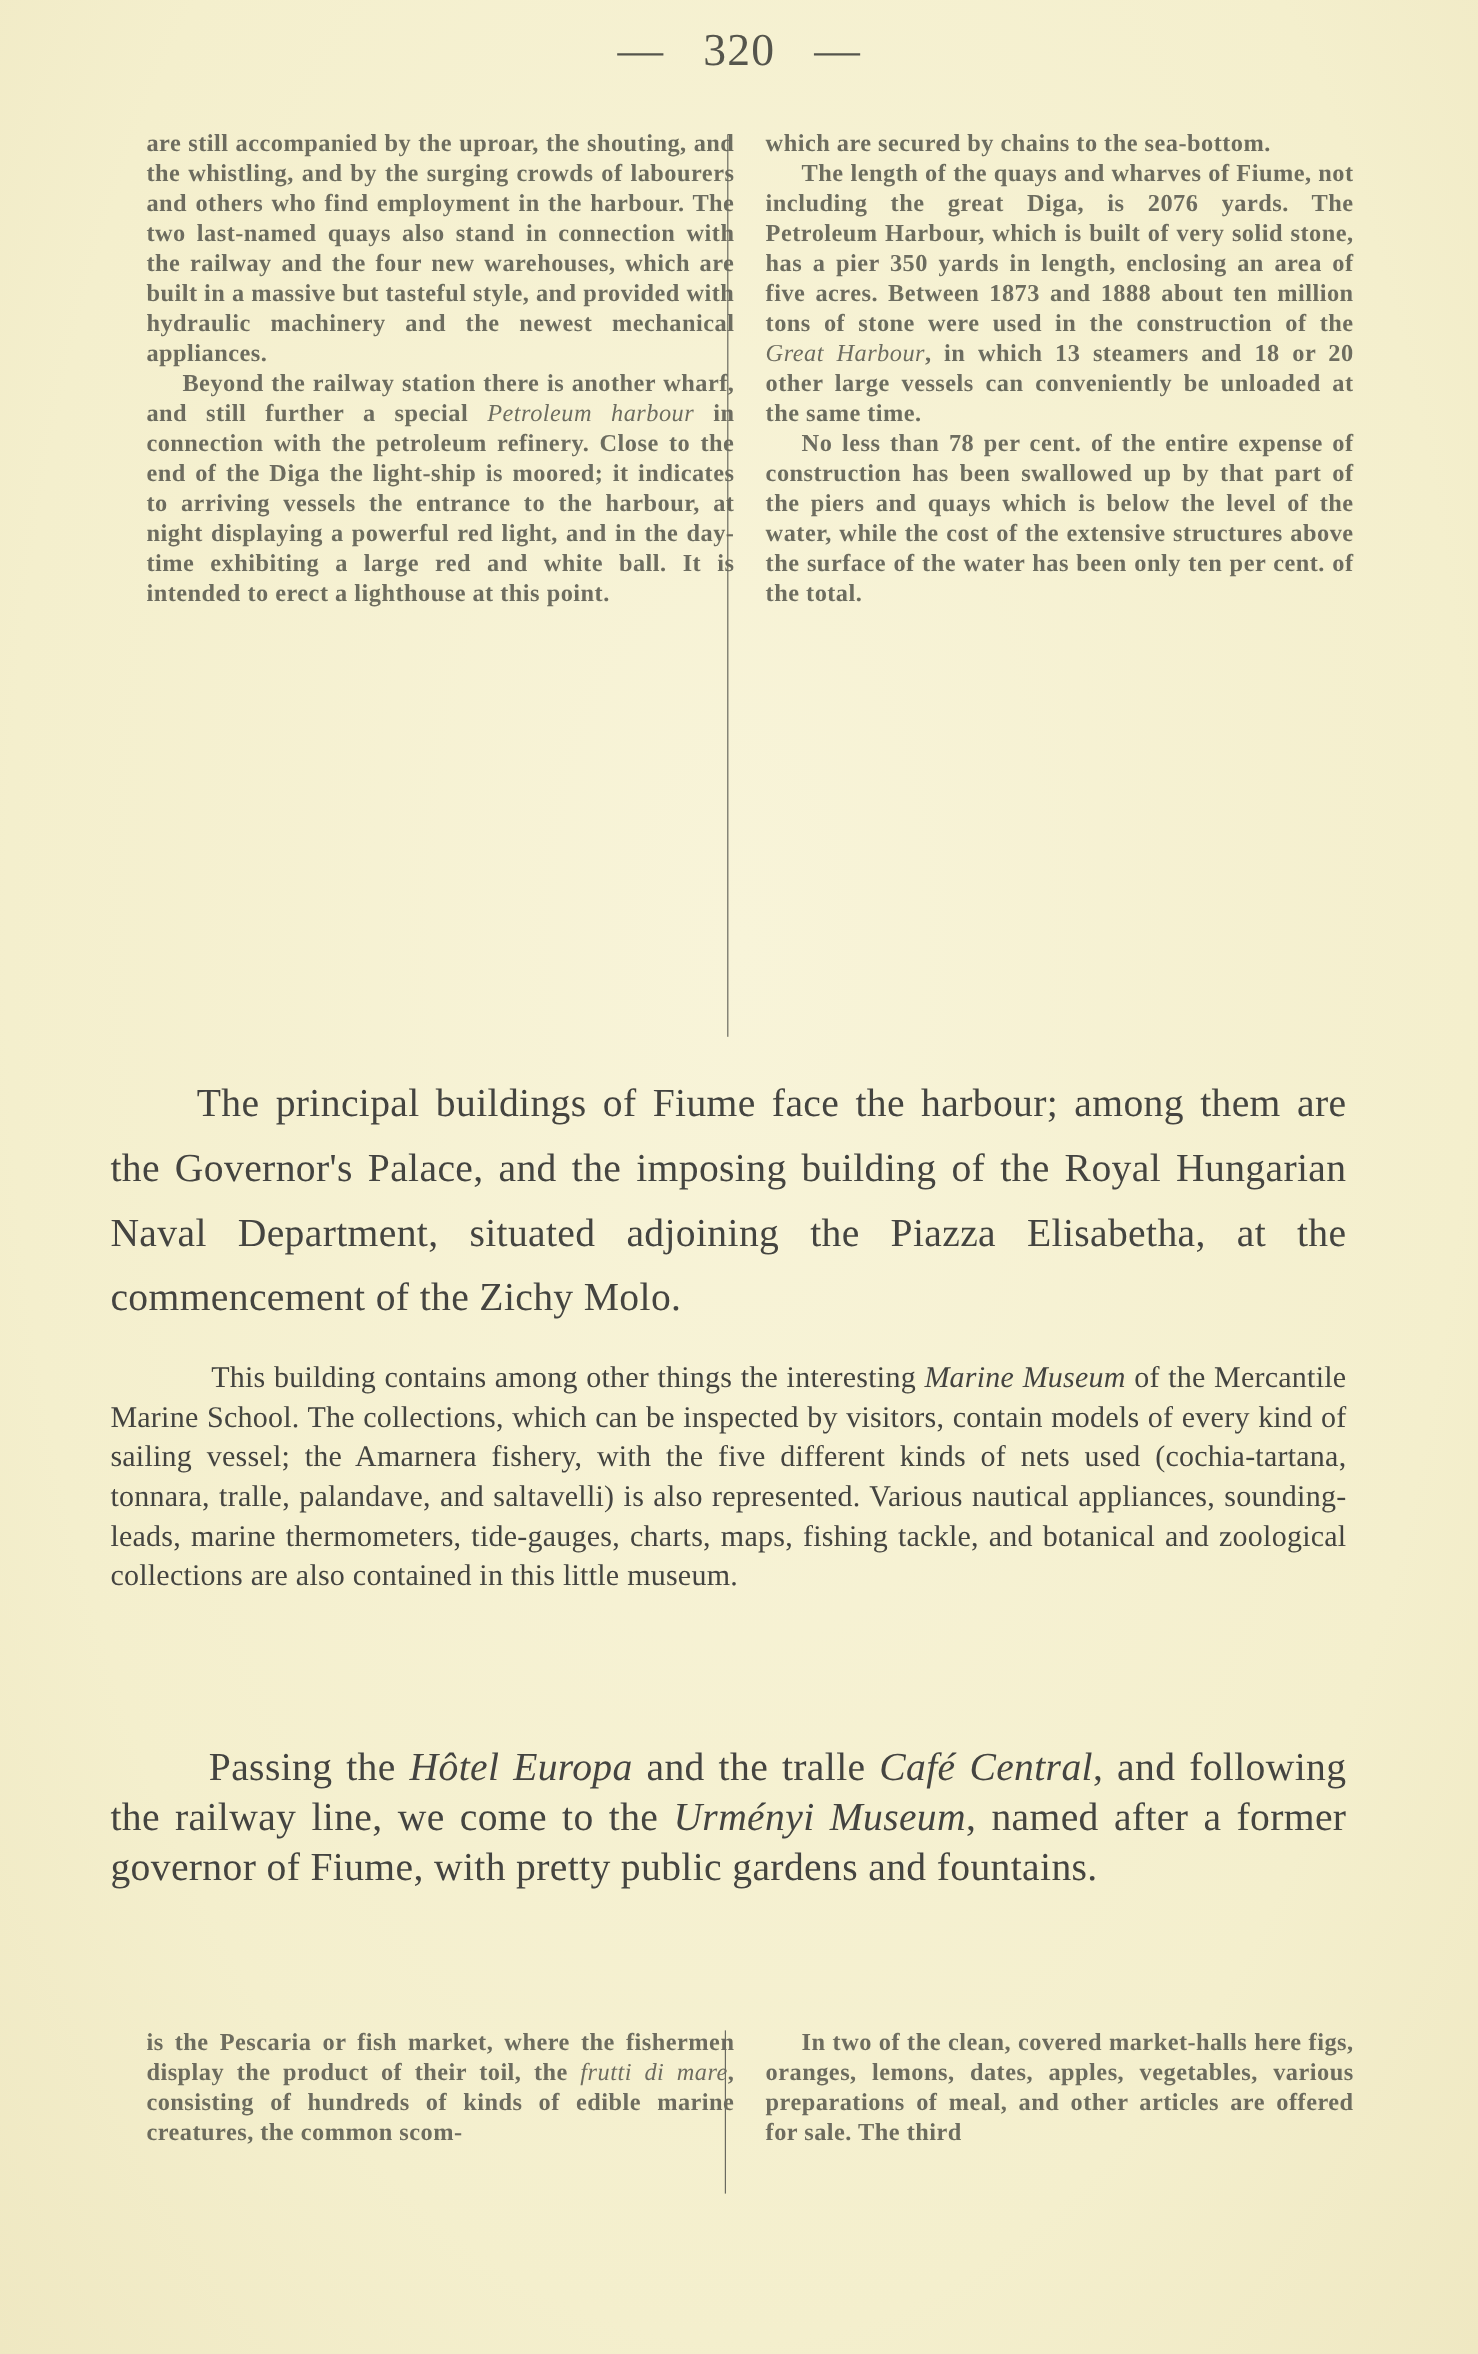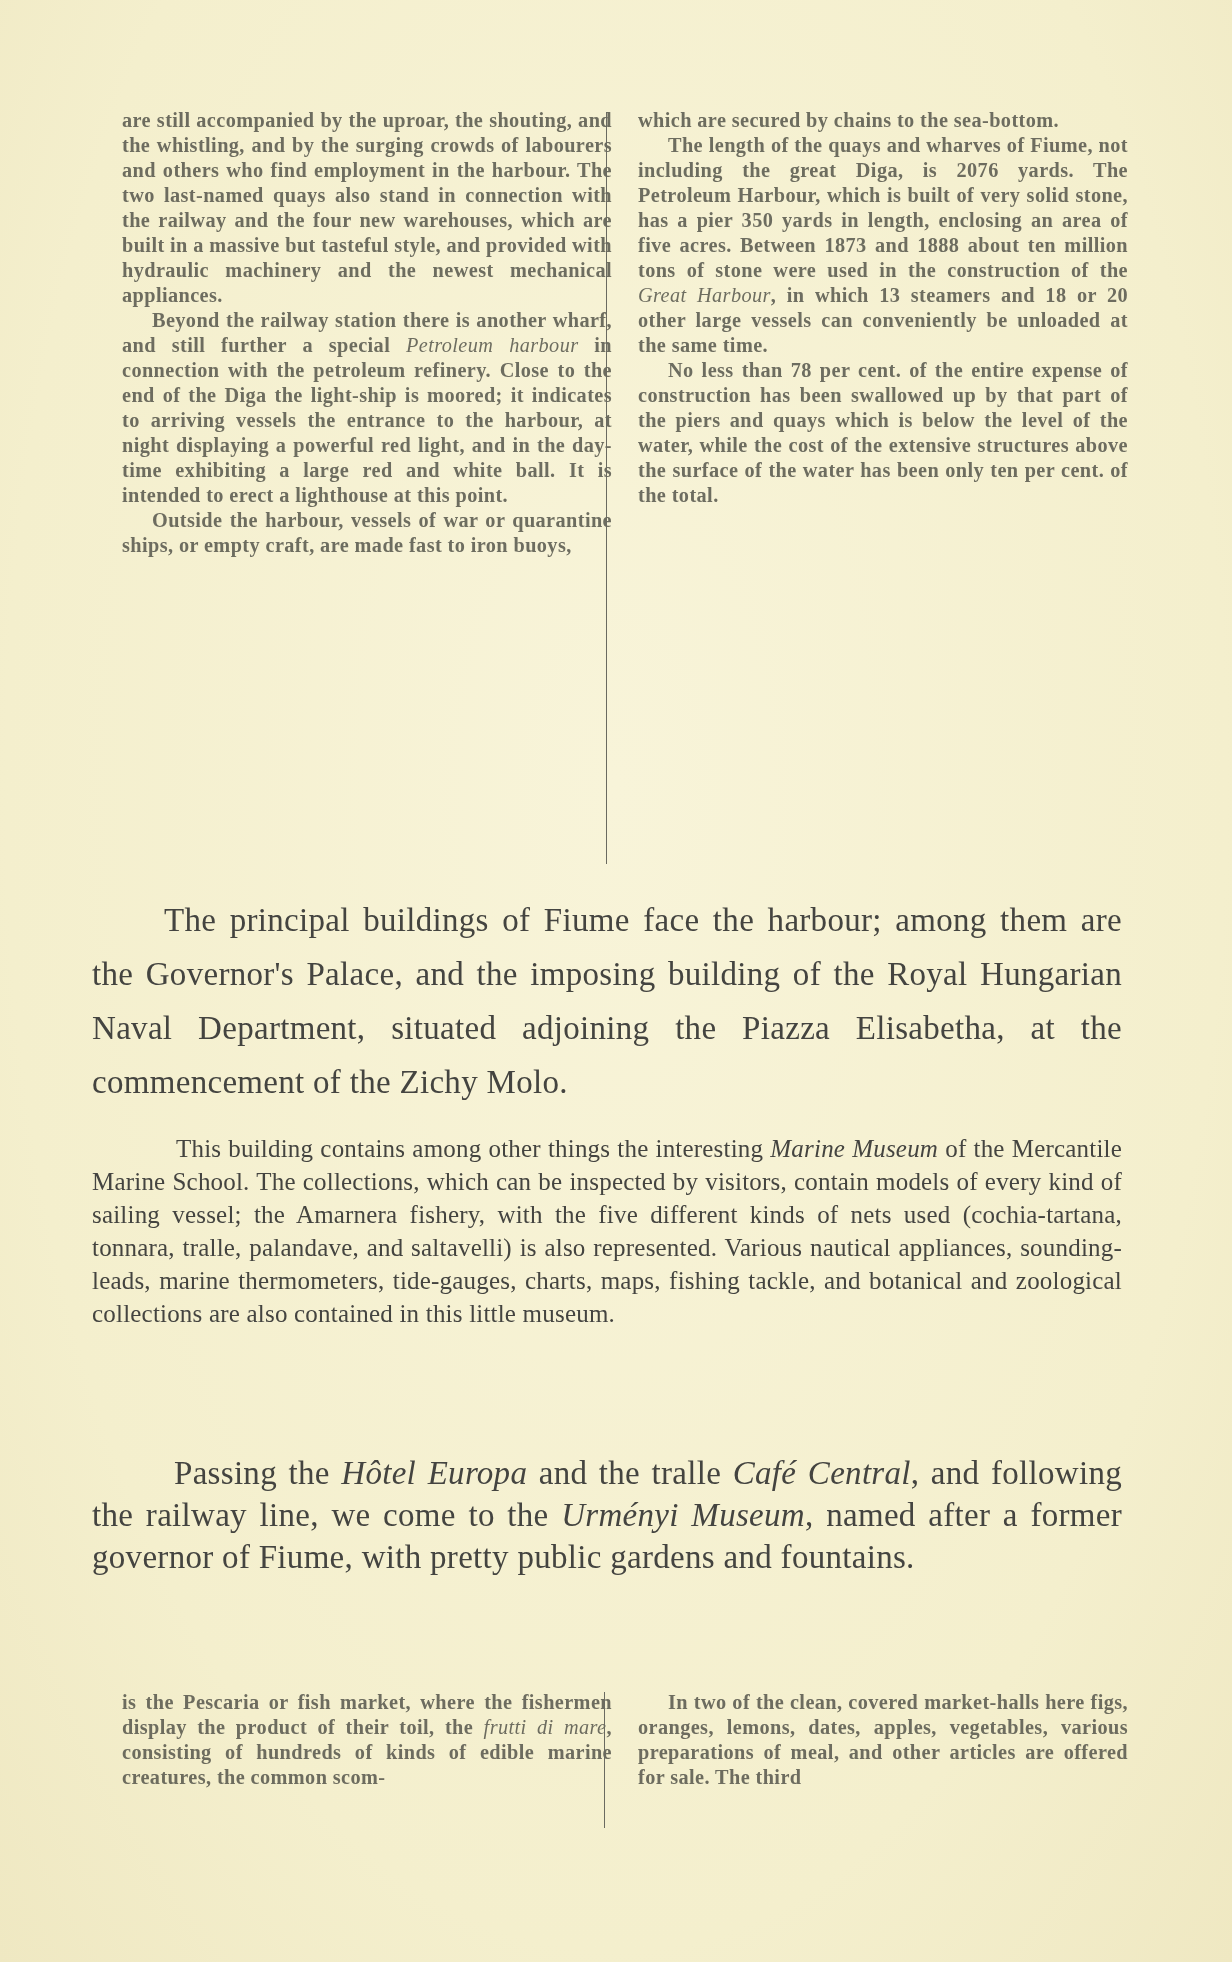--- a/index.html
+++ b/index.html
@@ -57,26 +57,30 @@
   .big3 { top: 1452px; font-size: 33px; line-height: 42px; letter-spacing: 0.3px; }
   .big3 p { text-indent: 82px; }
   .bottom-cols { top: 1690px; }
   i { font-style: italic; font-weight: normal; }
 </style>
 </head>
 <body>
 
 <div class="page">
 
+  <div class="header">
+    <span class="dash">—</span>
+    <span>320</span>
+    <span class="dash">—</span>
+  </div>
 
   <div class="cols top-cols">
     <div class="col">
       <p>are still accompanied by the uproar, the shouting, and the whistling, and by the surging crowds of labourers and others who find employment in the harbour. The two last-named quays also stand in connection with the railway and the four new warehouses, which are built in a massive but tasteful style, and provided with hydraulic machinery and the newest mechanical appliances.</p>
       <p class="indent"><span>Beyond the railway station there is another wharf, and still further a special </span><i>Petroleum harbour</i><span> in connection with the petroleum refinery. Close to the end of the Diga the light-ship is moored; it indicates to arriving vessels the entrance to the harbour, at night displaying a powerful red light, and in the day-time exhibiting a large red and white ball. It is intended to erect a lighthouse at this point.</span></p>
-      <p class="indent">Outside the harbour, vessels of war or quarantine ships, or empty craft, are made fast to iron buoys,</p>
     </div>
     <div class="col">
       <p>which are secured by chains to the sea-bottom.</p>
       <p class="indent"><span>The length of the quays and wharves of Fiume, not including the great Diga, is 2076 yards. The Petroleum Harbour, which is built of very solid stone, has a pier 350 yards in length, enclosing an area of five acres. Between 1873 and 1888 about ten million tons of stone were used in the construction of the </span><i>Great Harbour</i><span>, in which 13 steamers and 18 or 20 other large vessels can conveniently be unloaded at the same time.</span></p>
       <p class="indent">No less than 78 per cent. of the entire expense of construction has been swallowed up by that part of the piers and quays which is below the level of the water, while the cost of the extensive structures above the surface of the water has been only ten per cent. of the total.</p>
     </div>
   </div>
   <div class="rule" style="left:606px; top:112px; height:752px;"></div>
 
   <div class="big big1">

